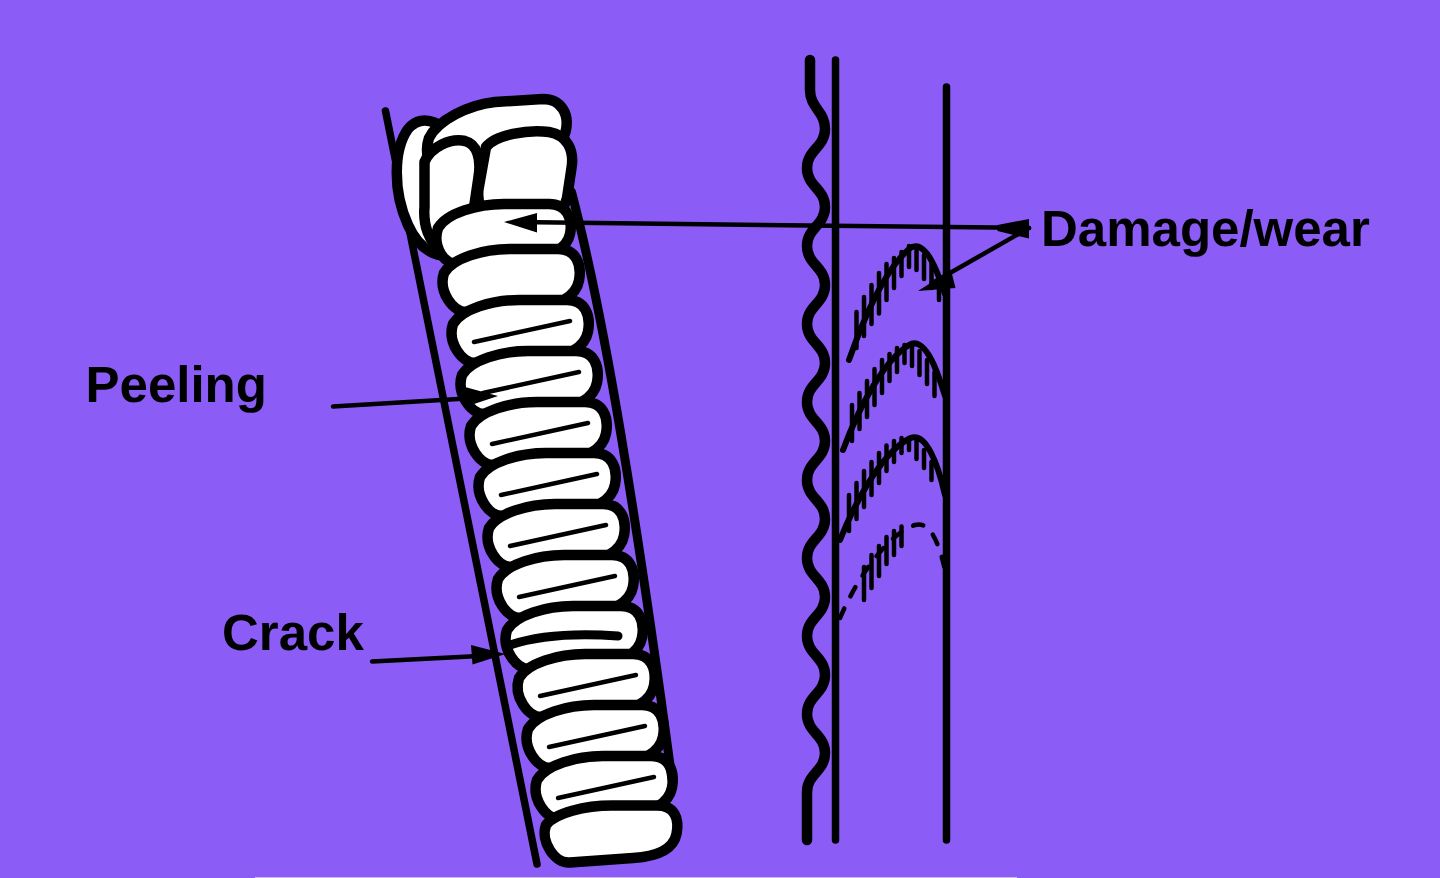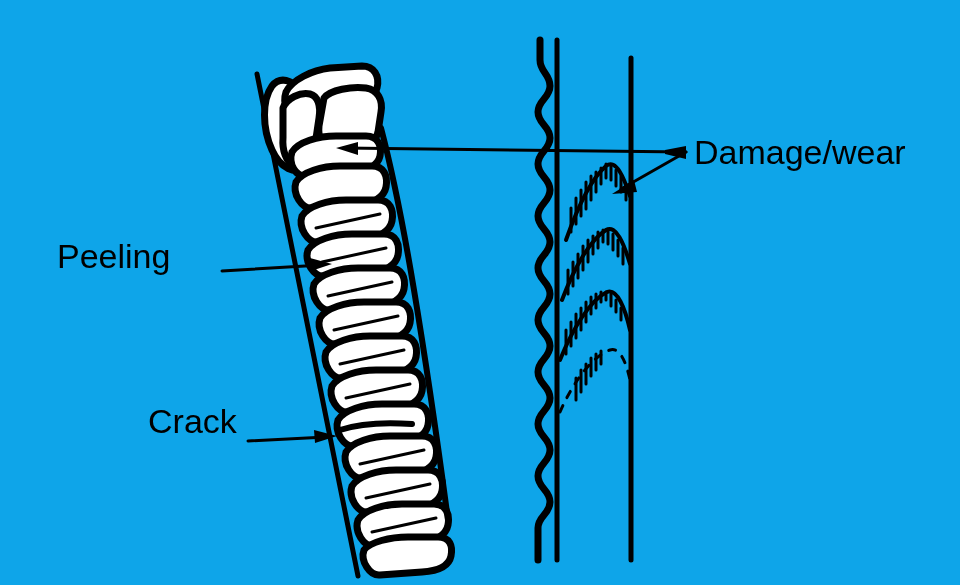--- a/index.html
+++ b/index.html
@@ -7,22 +7,23 @@
     padding: 0;
     background: #ffffff;
   }
   body {
     font-family: "Liberation Sans", sans-serif;
   }
   #figure {
     position: relative;
     width: 960px;
     height: 585px;
-    background: #0ea5e9;
+    background: #8b5cf6;
     overflow: hidden;
+    font-weight: bold;
   }
   #figure svg {
     position: absolute;
     left: 0;
     top: 0;
     width: 960px;
     height: 585px;
   }
   .lbl {
     font-family: "Liberation Sans", sans-serif;

